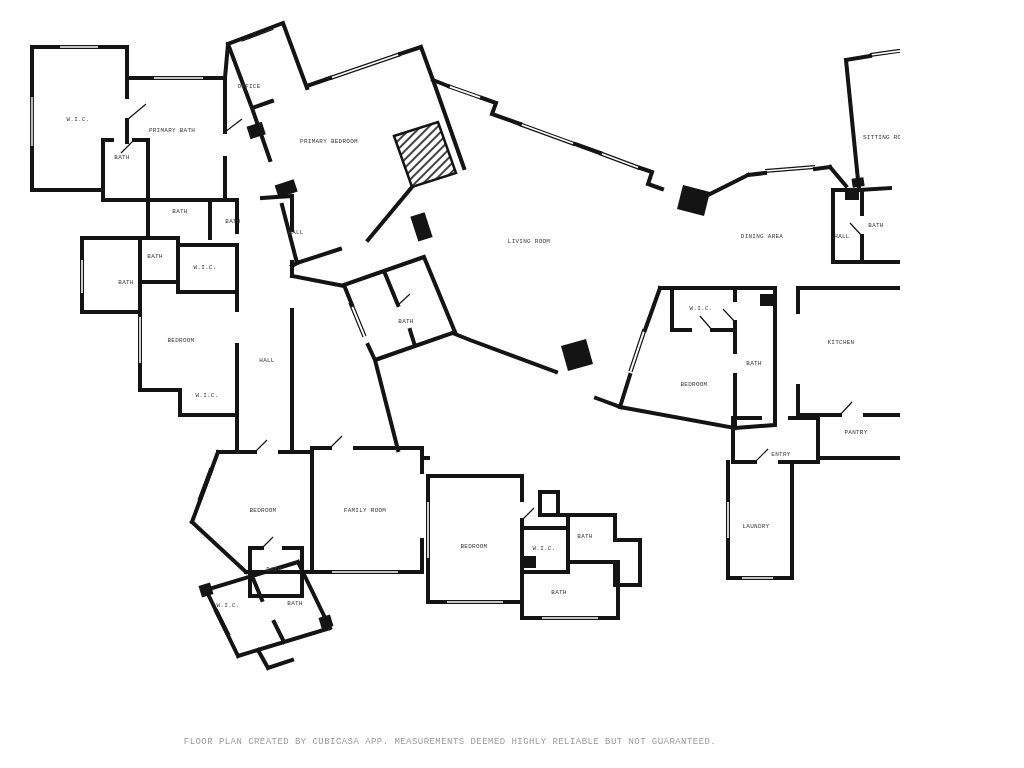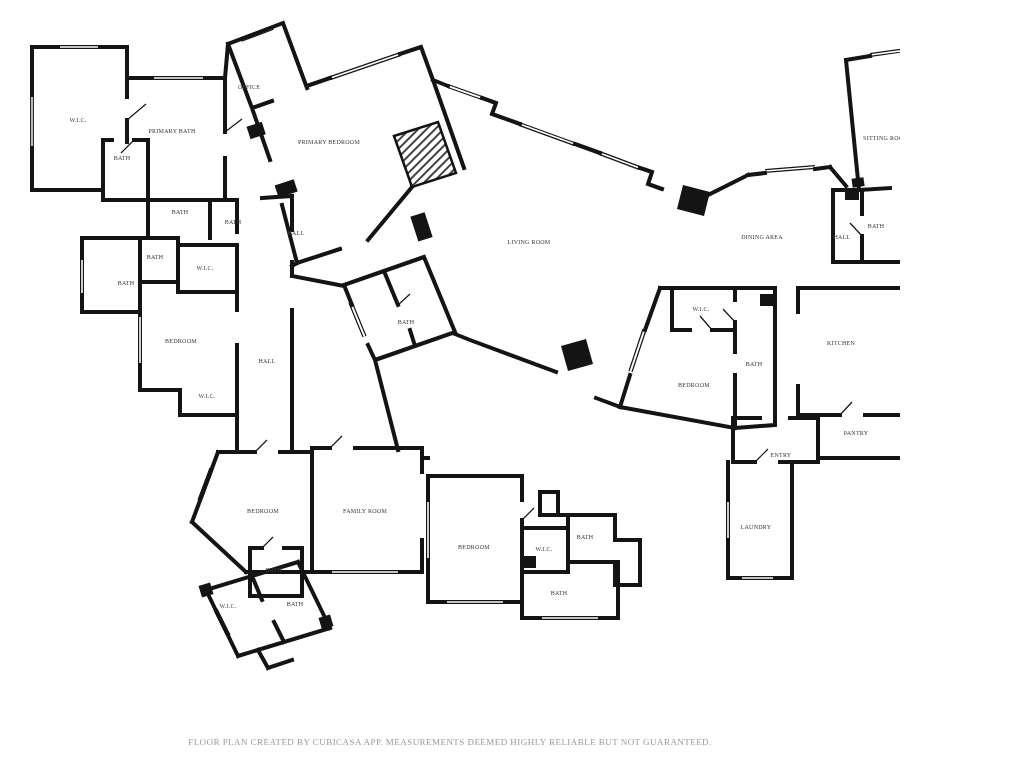--- a/index.html
+++ b/index.html
@@ -1,17 +1,17 @@
 <!DOCTYPE html>
 <html><head>
 <meta charset="utf-8">
 <style>
   html,body{margin:0;padding:0;background:#ffffff;}
   .canvas{position:relative;width:900px;height:768px;background:#ffffff;overflow:hidden;
-          font-family:Liberation Serif, serif;}
+          font-family:Liberation Mono, monospace;}
   .plan-svg{position:absolute;left:0;top:0;}
   .w path{stroke:#141414;stroke-width:4;fill:none;stroke-linecap:square;stroke-linejoin:miter;}
   .t path{stroke:#141414;stroke-width:1.2;fill:none;stroke-linecap:butt;}
   .s polygon,.s rect{fill:#141414;stroke:none;}
   .labels{position:absolute;left:0;top:0;width:100%;height:100%;pointer-events:none;}
   .room-label{position:absolute;transform:translate(-50%,-50%);font-size:6px;line-height:1;
               color:#3d3d3d;letter-spacing:0.25px;white-space:nowrap;}
   .footer{position:absolute;left:0;right:0;top:737px;text-align:center;font-size:9px;
           color:#9b9b9b;letter-spacing:0.45px;}
 </style>

